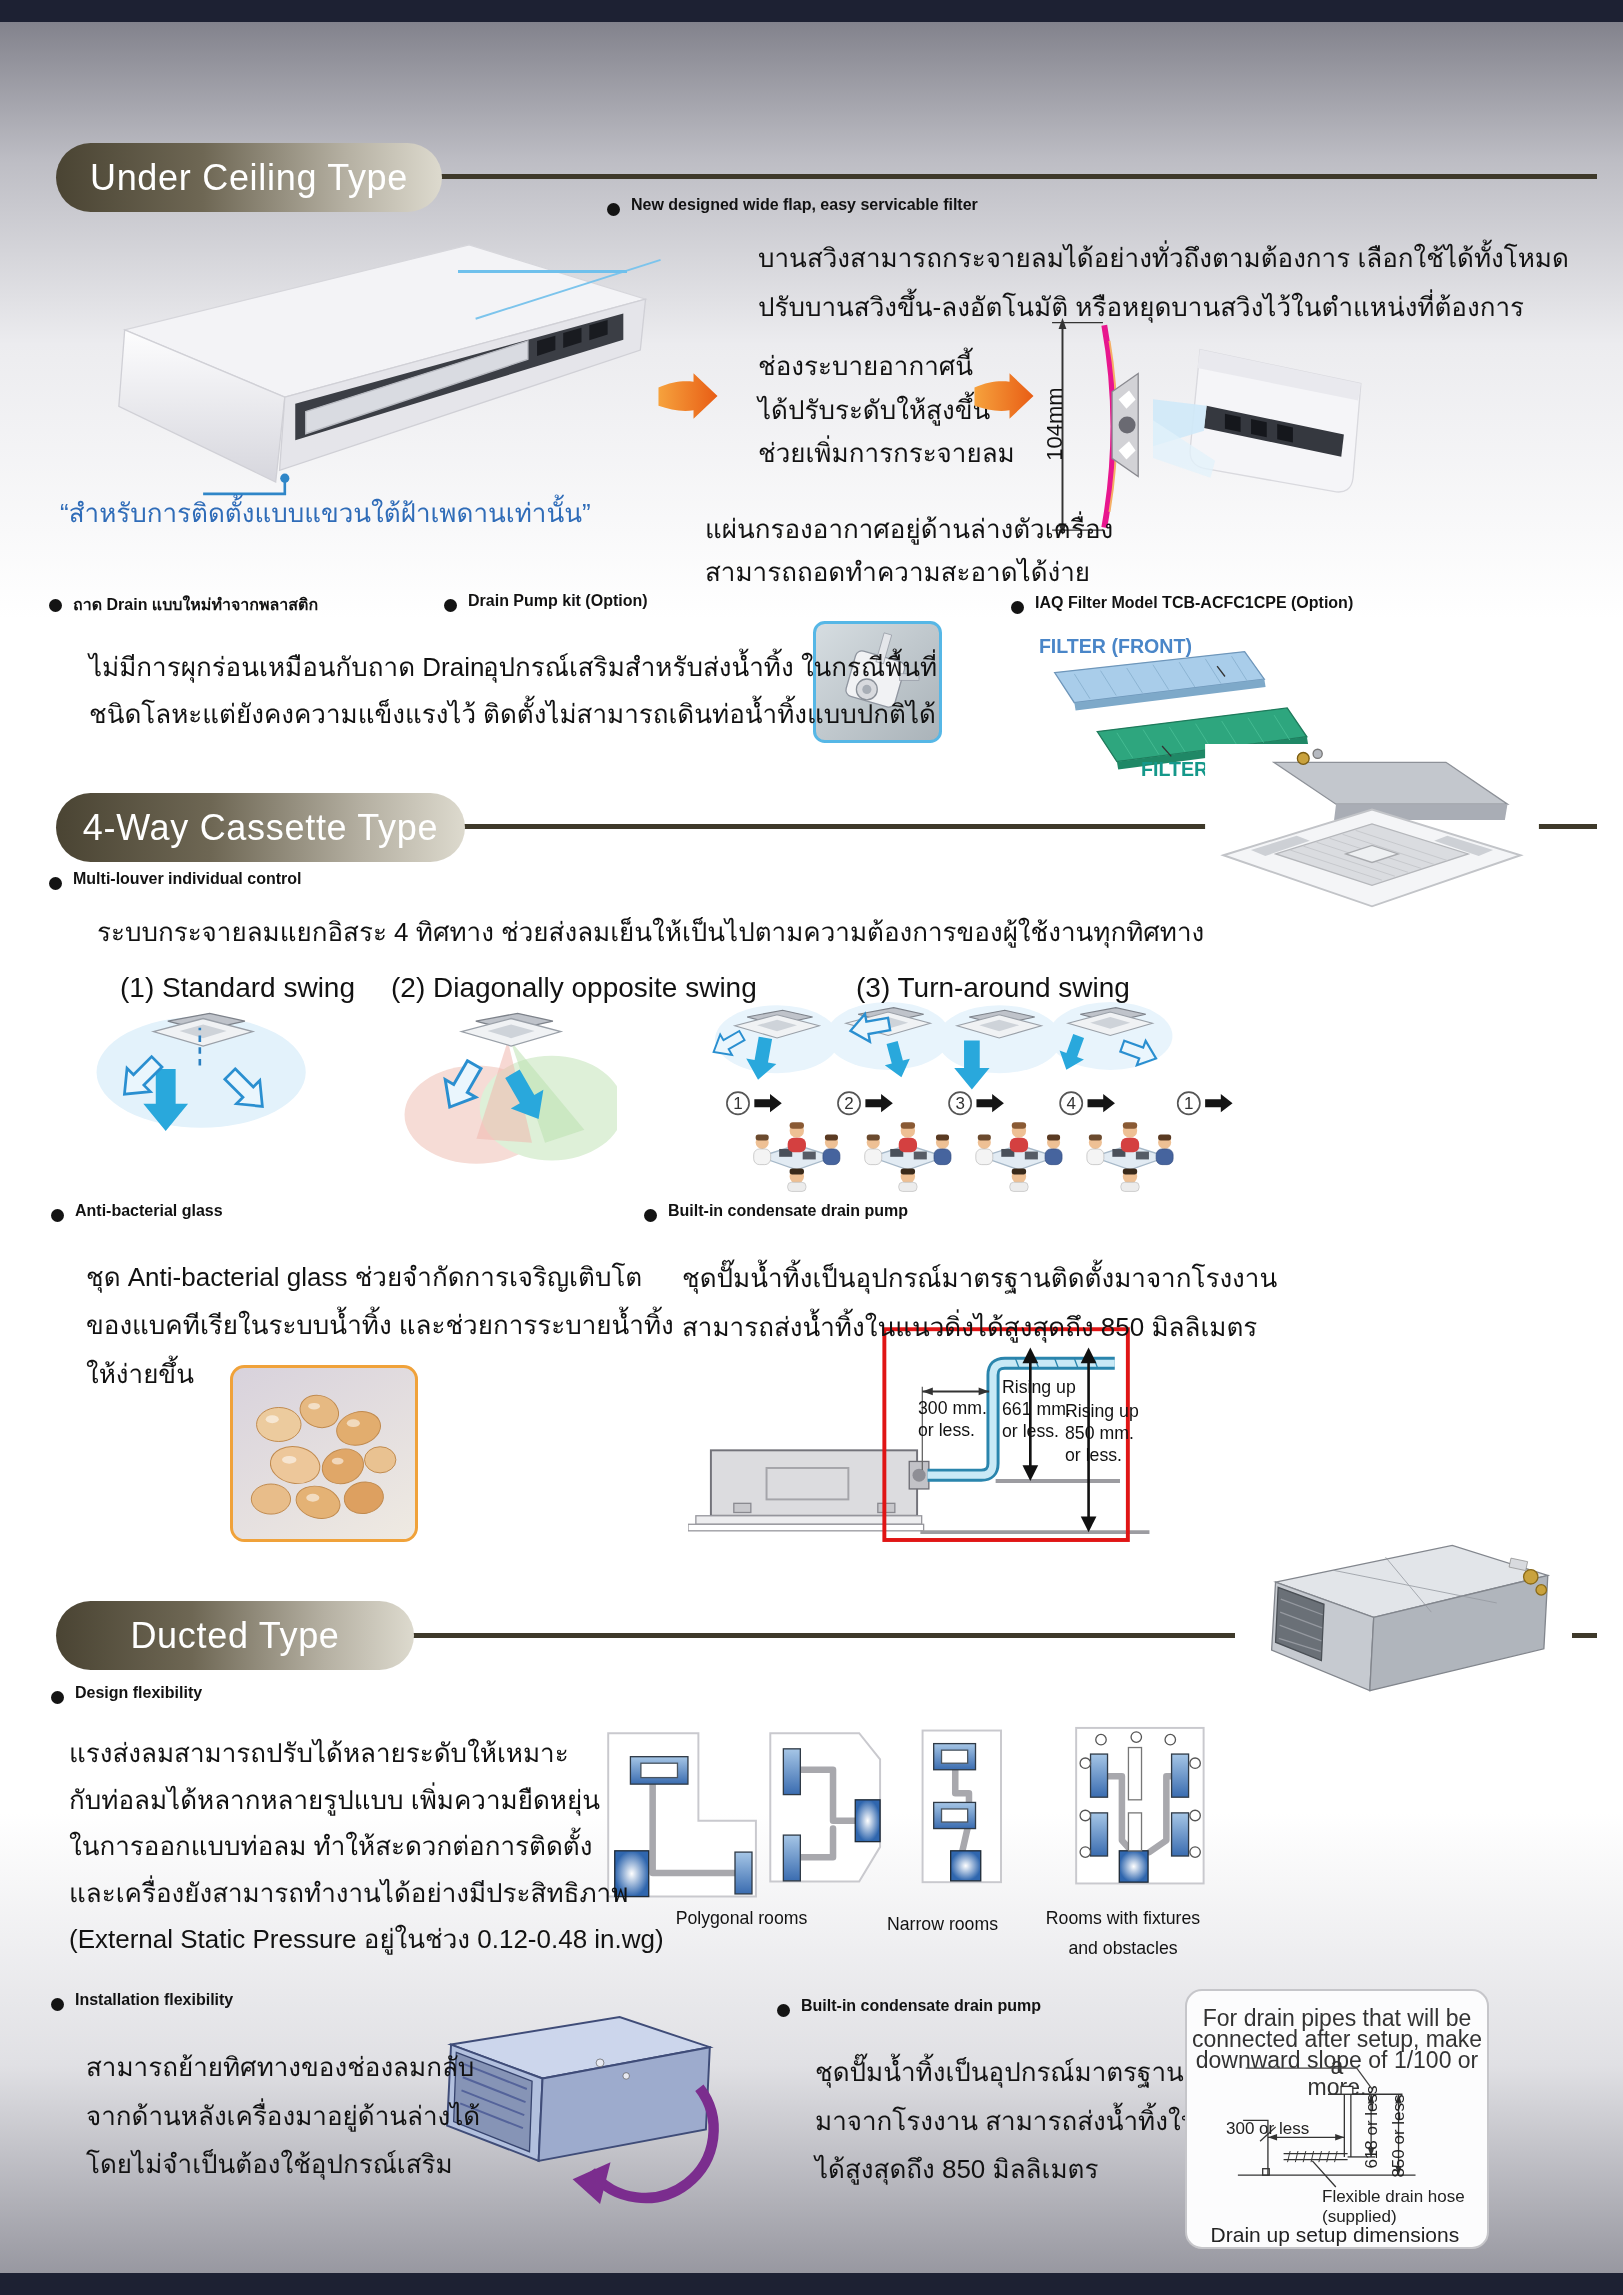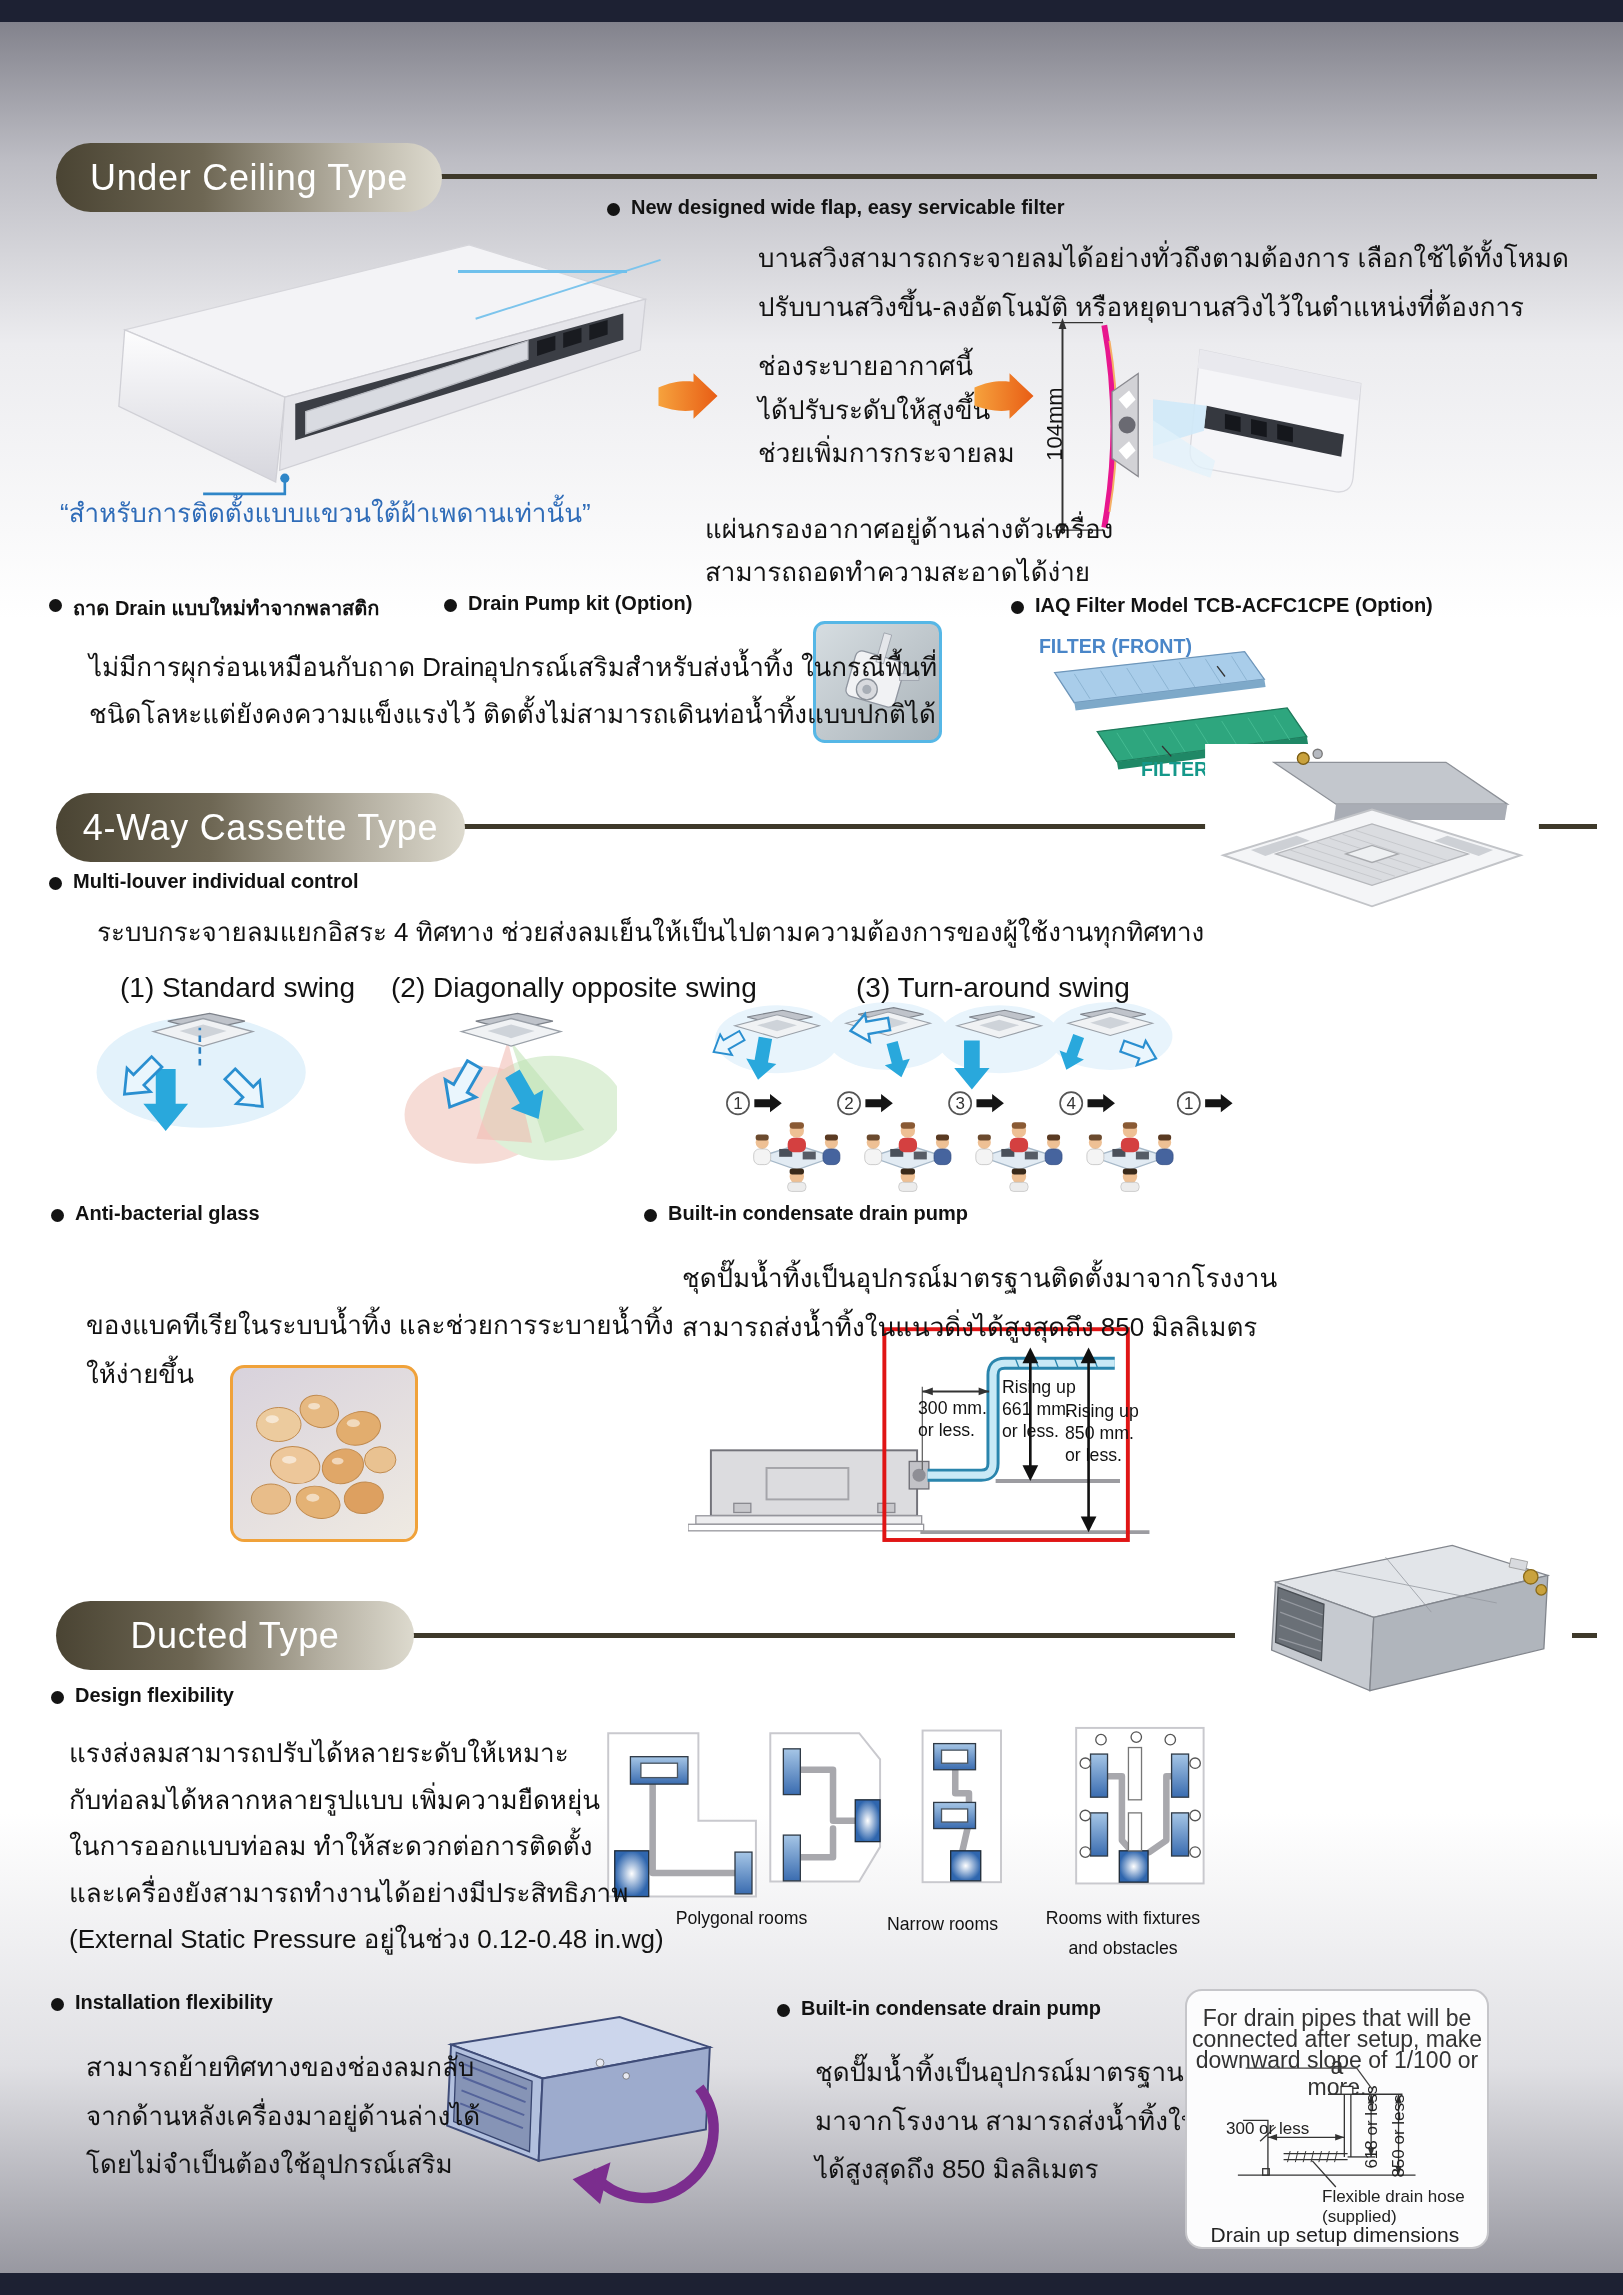--- a/index.html
+++ b/index.html
@@ -7,21 +7,21 @@
         font-family:"Liberation Sans",sans-serif;color:#121212;
         background:linear-gradient(180deg,#7e7e88 0.5%,#bdbdc4 7%,#ececef 15%,#ffffff 27%,#ffffff 79%,#e0e0e4 90%,#94949d 99.5%);}
   .abs{position:absolute}
   .bar{position:absolute;left:0;width:1623px;height:22px;background:#1d2133}
   .banner{position:absolute;display:flex;align-items:center;justify-content:center;color:#fff;
           font-weight:normal;font-size:36px;letter-spacing:0.7px;border-radius:35px;z-index:1;
           background:linear-gradient(90deg,#4a4433 0%,#6e6754 38%,#b5b0a2 75%,#dddace 100%);}
   .bline{position:absolute;height:4.6px;background:#3e392a;z-index:0}
   .feat{position:absolute;display:flex;gap:11px;align-items:flex-start;z-index:3}
   .dot{flex:none;width:13px;height:13px;border-radius:50%;background:#141414;margin-top:6.5px}
-  .btitle{font-size:20px;font-weight:bold;white-space:nowrap}
+  .btitle{font-size:16px;font-weight:bold;white-space:nowrap}
   .thai{position:absolute;font-size:26px;white-space:nowrap;z-index:3}
   .cap{position:absolute;font-size:26px;color:#2f6cb8;white-space:nowrap;z-index:3}
   .slabel{position:absolute;font-size:28px;white-space:nowrap;z-index:3}
   .rlabel{position:absolute;font-size:17.7px;text-align:center;z-index:3}
   .dimtext{position:absolute;font-size:17.7px;line-height:1.25;white-space:nowrap;z-index:4}
   .photo{position:absolute;z-index:2}
   .flabel{position:absolute;font-size:19.6px;font-weight:bold;white-space:nowrap;z-index:4}
   .dbox{position:absolute;left:1185px;top:1989px;width:300px;height:256px;background:#fcfcfd;
         border:2px solid #c6c6ca;border-radius:17px;z-index:3}
   .dnote{position:absolute;width:100%;text-align:center;font-size:23px;color:#333}
@@ -315,20 +315,21 @@
     <use href="#crowd" transform="translate(60,178)"></use>
     <use href="#crowd" transform="translate(230,178)"></use>
     <use href="#crowd" transform="translate(400,178)"></use>
     <use href="#crowd" transform="translate(570,178)"></use>
   </svg>
 
   <div class="feat" style="left:51px;top:1202px">
     <span class="dot"></span>
     <span class="btitle">Anti-bacterial glass</span>
   </div>
+  <div class="thai" style="left:86px;top:1256px">ชุด Anti-bacterial glass ช่วยจำกัดการเจริญเติบโต</div>
   <div class="thai" style="left:86px;top:1304px">ของแบคทีเรียในระบบน้ำทิ้ง และช่วยการระบายน้ำทิ้ง</div>
   <div class="thai" style="left:86px;top:1353px">ให้ง่ายขึ้น</div>
 
   <div class="photo" style="left:230px;top:1365px;width:182px;height:171px;border:3.9px solid #f0a23a;border-radius:14.4px;background:linear-gradient(150deg,#d8d2dc,#efeae2);overflow:hidden">
     <svg width="174" height="164" viewBox="0 0 266 250">
       <g stroke="#c08a4e" stroke-width="1.5">
         <ellipse cx="70" cy="86" rx="34" ry="26" fill="#eccb9e"></ellipse>
         <ellipse cx="132" cy="66" rx="30" ry="24" fill="#e6b982" transform="rotate(20 132 66)"></ellipse>
         <ellipse cx="192" cy="92" rx="34" ry="25" fill="#e2ad6e" transform="rotate(-15 192 92)"></ellipse>
         <ellipse cx="95" cy="148" rx="38" ry="28" fill="#edc79a" transform="rotate(10 95 148)"></ellipse>

